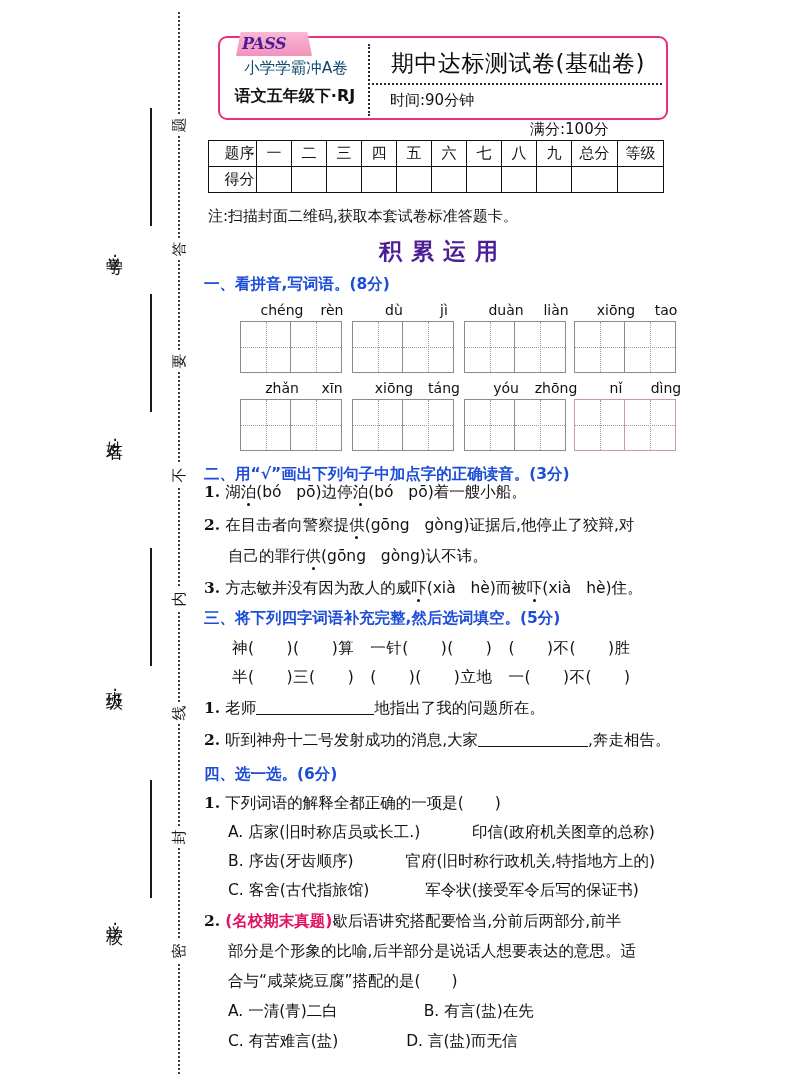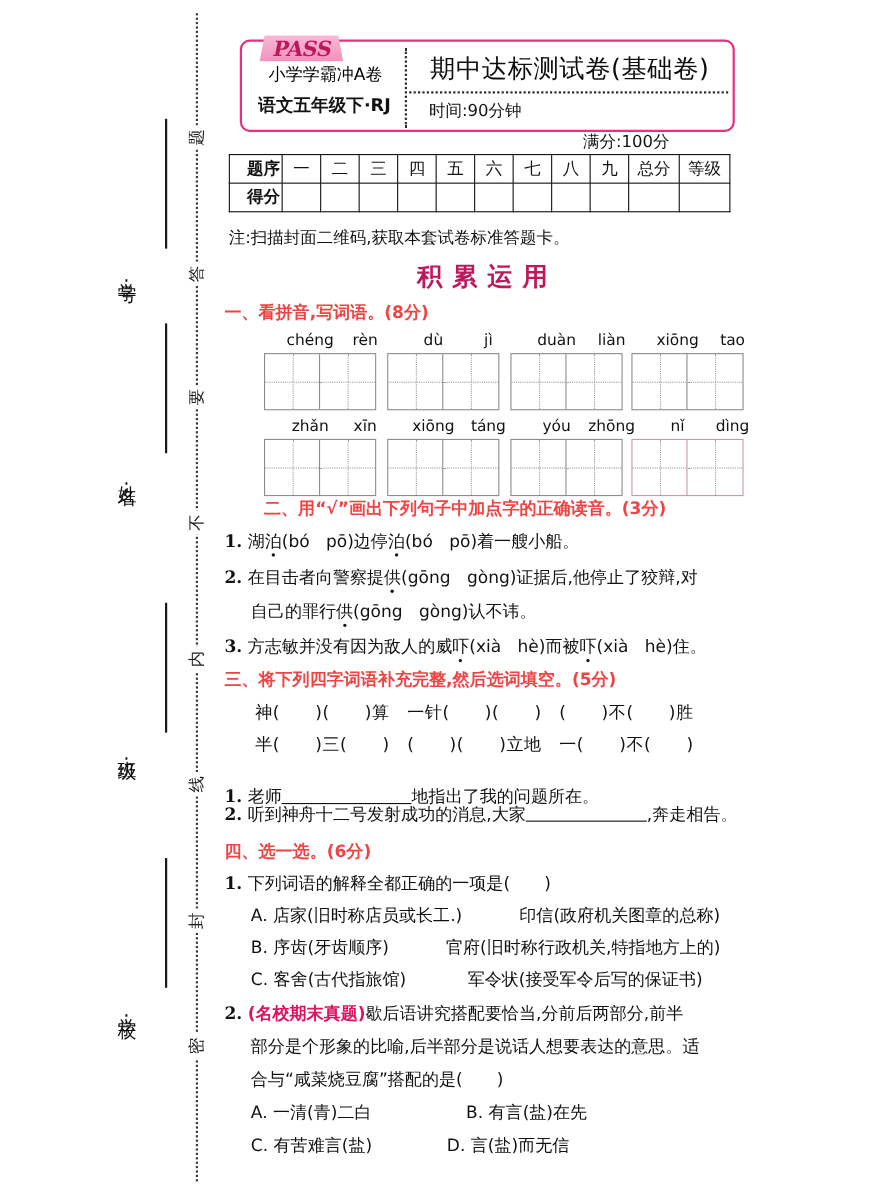--- a/index.html
+++ b/index.html
@@ -55,28 +55,28 @@
     border-top: 2px dotted #2a2a2a;
   }
   .pass-banner {
     position: absolute; left: 16px; top: -6px;
     width: 76px; height: 24px;
     background: linear-gradient(180deg,#f9b9d4 0%, #f391bd 100%);
     clip-path: polygon(6% 0, 94% 0, 100% 100%, 0 100%);
   }
   .pass-text {
     position: absolute; left: 22px; top: -4px;
-    width: 66px; text-align: center;
+    width: 66px; 
     font-family: "DejaVu Serif", "Liberation Serif", serif;
     font-weight: bold; font-style: italic;
-    font-size: 19px; color: #be185d; letter-spacing: -0.5px;
+    font-size: 16px; color: #4c1d95; letter-spacing: -0.5px;
   }
   .hdr-sub1 {
     position: absolute; left: 6px; top: 20px; width: 140px;
-    text-align: center; font-size: 15.5px; color: #000000; white-space: nowrap;
+    text-align: center; font-size: 15.5px; color: #0c4a6e; white-space: nowrap;
   }
   .hdr-sub2 {
     position: absolute; left: 4px; top: 48px; width: 142px;
     text-align: center; font-size: 16px; color: #111; white-space: nowrap;
     font-weight: 600;
   }
   .hdr-title {
     position: absolute; left: 152px; top: 6px; width: 292px;
     text-align: center; font-size: 23px; color: #0d0d0d;
     line-height: 38px; white-space: nowrap; letter-spacing: 0.5px;
@@ -90,40 +90,40 @@
   .score-tbl {
     position: absolute; left: 208px; top: 140px;
     border-collapse: collapse;
   }
   .score-tbl td {
     border: 1.6px solid #111;
     height: 26px;
     text-align: center; vertical-align: middle;
     font-size: 15px; color: #111;
   }
-  .score-tbl td.lbl { width: 48px; font-weight: 700; padding-left: 14px; }
+  .score-tbl td.lbl { width: 48px; font-weight: 400; padding-left: 14px; }
   .score-tbl td.num { width: 35px; }
   .score-tbl td.wide { width: 46px; margin-left: 40px; }
 
   
   .note {
     position: absolute; left: 208px; top: 207px;
     font-size: 15px; color: #111; white-space: nowrap;
   }
   .unit-title {
     position: absolute; left: 208px; top: 236px; width: 470px;
     text-align: center;
     font-size: 23px; font-weight: bold;
-    color: #be185d; letter-spacing: 9px;
+    color: #4c1d95; letter-spacing: 9px;
     font-family: "DejaVu Sans", "Liberation Sans", sans-serif;
   }
 
   .q-head {
     position: absolute;
-    font-size: 15.5px; font-weight: bold; color: #ef4444;
+    font-size: 15.5px; font-weight: bold; color: #1d4ed8;
     white-space: nowrap;
   }
   .line {
     position: absolute;
     font-size: 15.5px; color: #111; white-space: nowrap;
   }
   .num-b { font-weight: bold; font-family: "DejaVu Serif","Liberation Serif",serif; }
 
   
   .dotu { position: relative; }
@@ -331,21 +331,21 @@
     <div class="py-labels">
       <span>nǐ</span>
       <span>dìng</span>
     </div>
     <div class="tianzi pinkish">
       <div class="tz-cell"></div>
       <div class="tz-cell"></div>
     </div>
   </div>
 
-  <div class="q-head" style="left:204px; top:452px;margin-left:36px;">二、用“√”画出下列句子中加点字的正确读音。(3分)</div>
+  <div class="q-head" style="left:204px; top:464px;">二、用“√”画出下列句子中加点字的正确读音。(3分)</div>
 
   <div class="line" style="left:204px; top:482px;">
     <span class="num-b">1.</span>
     <span>湖<span class="dotu">泊</span>(bó&nbsp;&nbsp;&nbsp;pō)边停<span class="dotu">泊</span>(bó&nbsp;&nbsp;&nbsp;pō)着一艘小船。</span>
   </div>
 
   <div class="line" style="left:204px; top:515px;">
     <span class="num-b">2.</span>
     <span>在目击者向警察提<span class="dotu">供</span>(gōng&nbsp;&nbsp;&nbsp;gòng)证据后,他停止了狡辩,对</span>
   </div>
@@ -356,21 +356,21 @@
   <div class="line" style="left:204px; top:578px;">
     <span class="num-b">3.</span>
     <span>方志敏并没有因为敌人的威<span class="dotu">吓</span>(xià&nbsp;&nbsp;&nbsp;hè)而被<span class="dotu">吓</span>(xià&nbsp;&nbsp;&nbsp;hè)住。</span>
   </div>
 
   <div class="q-head" style="left:204px; top:608px;">三、将下列四字词语补充完整,然后选词填空。(5分)</div>
 
   <div class="line" style="left:232px; top:638px; letter-spacing:0.5px;">神(　　)(　　)算　一针(　　)(　　)　(　　)不(　　)胜</div>
   <div class="line" style="left:232px; top:667px; letter-spacing:0.5px;">半(　　)三(　　)　(　　)(　　)立地　一(　　)不(　　)</div>
 
-  <div class="line" style="left:204px; top:698px;margin-top:16px;">
+  <div class="line" style="left:204px; top:698px;">
     <span class="num-b">1.</span>
     <span>老师</span><span class="blank-ul" style="width:118px;"></span><span>地指出了我的问题所在。</span>
   </div>
 
   <div class="line" style="left:204px; top:730px;">
     <span class="num-b">2.</span>
     <span>听到神舟十二号发射成功的消息,大家</span><span class="blank-ul" style="width:110px;"></span><span>,奔走相告。</span>
   </div>
 
   <div class="q-head" style="left:204px; top:764px;">四、选一选。(6分)</div>

